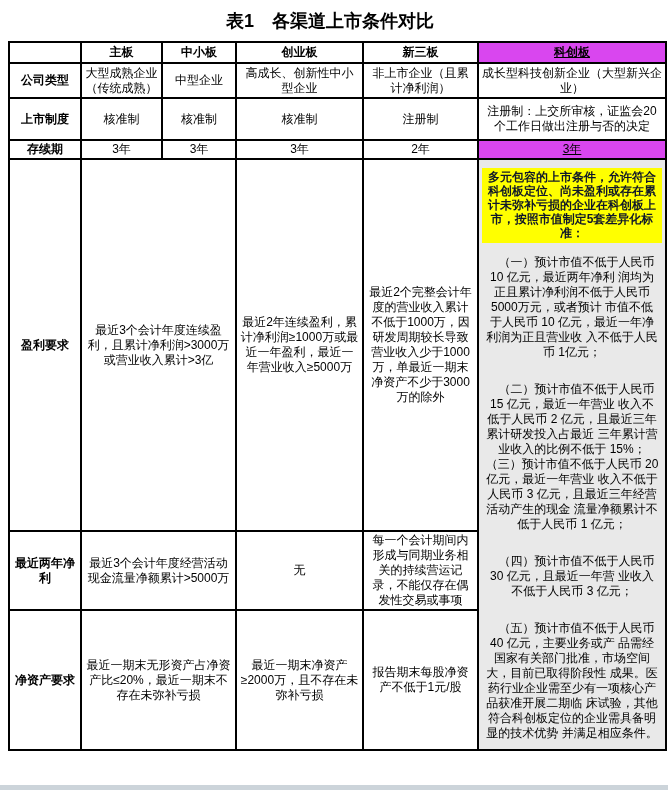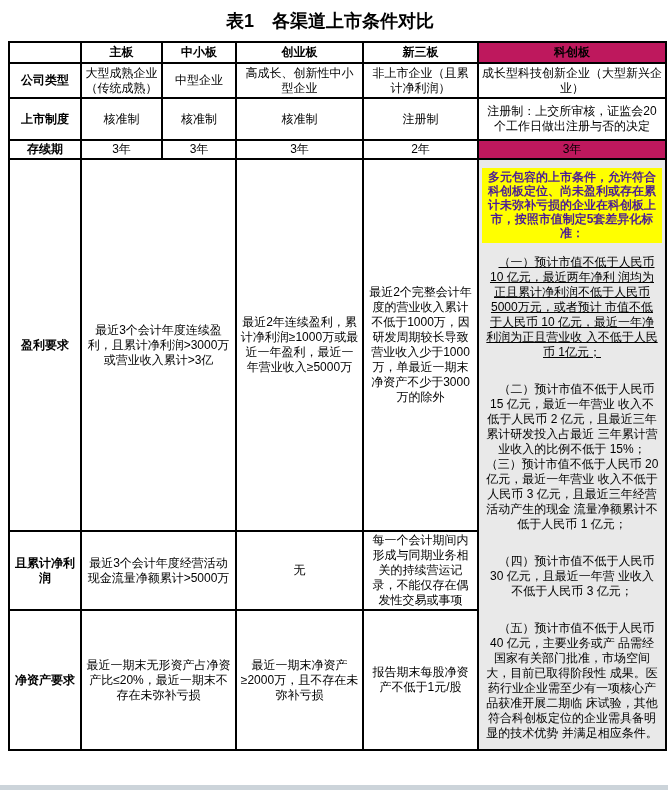--- a/index.html
+++ b/index.html
@@ -39,40 +39,40 @@
   col.c0{width:72px;} col.c1{width:81px;} col.c2{width:74px;}
   col.c3{width:127px;} col.c4{width:115px;} col.c5{width:188px;}
   tr.r-head{height:21px;}
   tr.r-company{height:35px;}
   tr.r-system{height:42px;}
   tr.r-duration{height:14px;}
   tr.r-profit{height:372px;}
   tr.r-cash{height:74px;}
   tr.r-net{height:140px;}
   .left{text-align:left;border-radius:7px;}
-  .shaded{background:#be185d;}
+  .shaded{background:#d946ef;text-decoration:underline;}
   td.star-cell{
     background:#e9e9e9;
     vertical-align:top;
     text-align:left;
     padding:0;
   }
   .hl{
     background:#ffff00;
-    color:#4c1d95;
+    color:#0f172a;
     font-weight:bold;
     line-height:14px;
     padding:2px 3px 3px 3px;
   }
   .sp{
     margin:22px 0 0 0;
     padding:0 3px;
     text-indent:9px;
   }
-  .sp1{margin-top:12px;text-decoration:underline;}
+  .sp1{margin-top:12px;}
   .bottom-strip{
     position:absolute;
     left:0;bottom:0;
     width:668px;height:5px;
     background:#ccd4da;
   }
 </style>
 </head>
 <body>
 
@@ -133,21 +133,21 @@
     <td rowspan="3" class="star-cell">
       <div class="hl">多元包容的上市条件，允许符合科创板定位、尚未盈利或存在累计未弥补亏损的企业在科创板上市，按照市值制定5套差异化标准：</div>
       <p class="sp sp1">（一）预计市值不低于人民币 10 亿元，最近两年净利 润均为正且累计净利润不低于人民币 5000万元，或者预计 市值不低于人民币 10 亿元，最近一年净利润为正且营业收 入不低于人民币 1亿元；</p>
       <p class="sp">（二）预计市值不低于人民币 15 亿元，最近一年营业 收入不低于人民币 2 亿元，且最近三年累计研发投入占最近 三年累计营业收入的比例不低于 15%； （三）预计市值不低于人民币 20 亿元，最近一年营业 收入不低于人民币 3 亿元，且最近三年经营活动产生的现金 流量净额累计不低于人民币 1 亿元；</p>
       <p class="sp">（四）预计市值不低于人民币 30 亿元，且最近一年营 业收入不低于人民币 3 亿元；</p>
       <p class="sp">（五）预计市值不低于人民币 40 亿元，主要业务或产 品需经国家有关部门批准，市场空间大，目前已取得阶段性 成果。医药行业企业需至少有一项核心产品获准开展二期临 床试验，其他符合科创板定位的企业需具备明显的技术优势 并满足相应条件。</p>
     </td>
   </tr>
 
   <tr class="r-cash">
-    <th>且累计净利润</th>
+    <th>最近两年净利</th>
     <td colspan="2" class="left">最近3个会计年度经营活动现金流量净额累计&gt;5000万</td>
     <td>无</td>
     <td class="left">每一个会计期间内形成与同期业务相关的持续营运记录，不能仅存在偶发性交易或事项</td>
   </tr>
 
   <tr class="r-net">
     <th>净资产要求</th>
     <td colspan="2" class="left">最近一期末无形资产占净资产比≤20%，最近一期末不存在未弥补亏损</td>
     <td class="left">最近一期末净资产≥2000万，且不存在未弥补亏损</td>
     <td class="left">报告期末每股净资产不低于1元/股</td>

